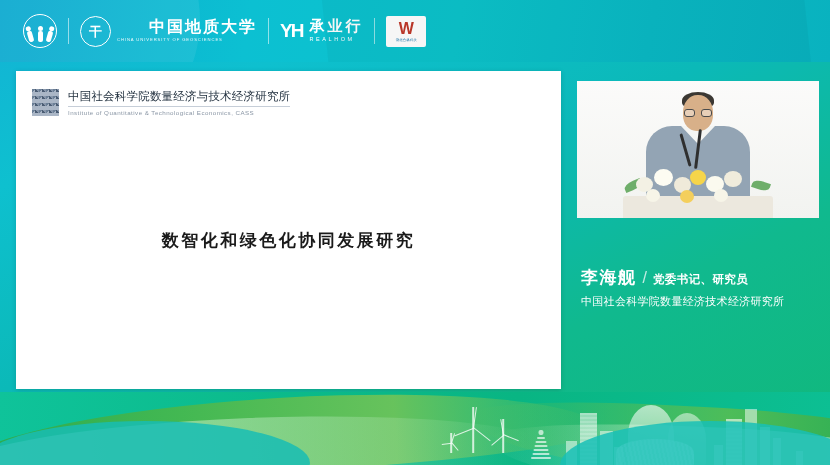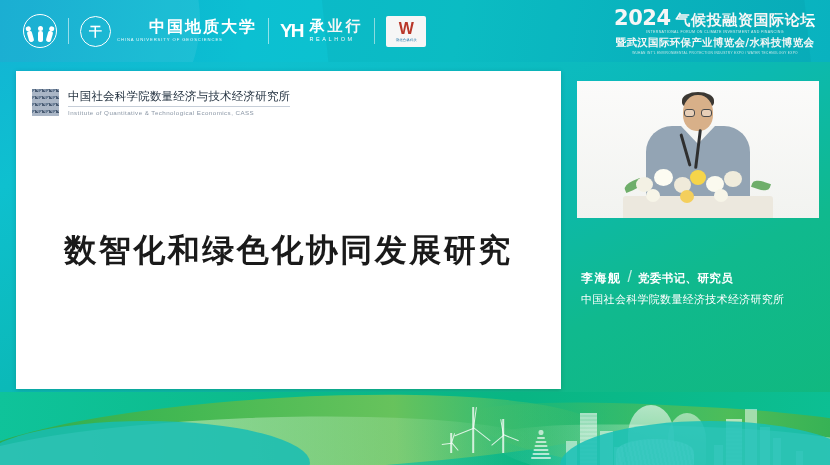--- a/index.html
+++ b/index.html
@@ -110,21 +110,21 @@
       #aab6c6;
   }
   .cass-tx{ display:flex; flex-direction:column; }
   .cass-cn{ font-size:11.5px; color:#1c2b3a; letter-spacing:.2px; line-height:1.25;
             font-family:"DejaVu Sans",sans-serif; }
   .cass-rule{ height:1px; background:#c6ced8; margin:2.5px 0 2px; }
   .cass-en{ font-size:6.2px; color:#8a96a5; letter-spacing:.45px; }
 
   .slide-title{
     position:absolute; left:0; right:0; top:158px; text-align:center;
-    font-size:32px; font-weight:bold; color:#1a1a1a; letter-spacing:2.5px;
+    font-size:17px; font-weight:bold; color:#1a1a1a; letter-spacing:2.5px;
     font-family:"DejaVu Sans",sans-serif;
   }
   .slide-person{
     position:absolute; left:0; right:0; top:247px; text-align:center;
     font-size:15.5px; color:#2a2a2a; letter-spacing:1.6px;
     font-family:"DejaVu Sans",sans-serif;
   }
   .slide-org{
     position:absolute; left:0; right:0; top:325px; text-align:center;
     font-size:18px; font-weight:bold; color:#1a1a1a; letter-spacing:1.3px;
@@ -177,21 +177,21 @@
   .v-flowers{ position:absolute; left:50%; bottom:14px; transform:translateX(-50%); width:160px; height:46px; }
   .fl{ position:absolute; border-radius:50%; }
   .leaf{ position:absolute; background:#6fae6a; border-radius:60% 0 60% 0; }
 
   .spk{
     position:absolute; left:577px; top:258px; width:242px; height:58px;
     display:flex; flex-direction:column; justify-content:center; padding-left:4px;
   }
   .spk-r1{ display:flex; align-items:baseline; gap:6px; }
   .spk-name{
-    font-size:12px; font-weight:bold; color:#fff; letter-spacing:1.5px;
+    font-size:17px; font-weight:bold; color:#fff; letter-spacing:1.5px;
     font-family:"DejaVu Sans",sans-serif;
   }
   .spk-sep{ font-size:16px; color:rgba(255,255,255,.75); font-weight:300; }
   .spk-title{
     font-size:11.5px; font-weight:bold; color:#fff; letter-spacing:.4px;
     font-family:"DejaVu Sans",sans-serif;
   }
   .spk-org{
     font-size:11px; color:#fff; letter-spacing:.3px; margin-top:5px;
     font-family:"DejaVu Sans",sans-serif;
@@ -295,29 +295,20 @@
 
       <div class="lgitem">
         <div class="lg-box">
           <div class="bird">W</div>
           <div class="bt">湖北合纵科技</div>
         </div>
       </div>
 
     </div>
 
-    <div class="forum">
-      <div class="forum-r1">
-        <span class="forum-year">2024</span>
-        <span class="forum-cn">气候投融资国际论坛</span>
-      </div>
-      <div class="forum-en">INTERNATIONAL FORUM ON CLIMATE INVESTMENT AND FINANCING</div>
-      <div class="forum-r2">暨武汉国际环保产业博览会/水科技博览会</div>
-      <div class="forum-en2">WUHAN INT'L ENVIRONMENTAL PROTECTION INDUSTRY EXPO / WATER TECHNOLOGY EXPO</div>
-    </div>
   </div>
 
   <div class="slide">
     <div class="slide-logo">
       <div class="cass-mark"></div>
       <div class="cass-tx">
         <div class="cass-cn">中国社会科学院数量经济与技术经济研究所</div>
         <div class="cass-rule"></div>
         <div class="cass-en">Institute of Quantitative &amp; Technological Economics, CASS</div>
       </div>

